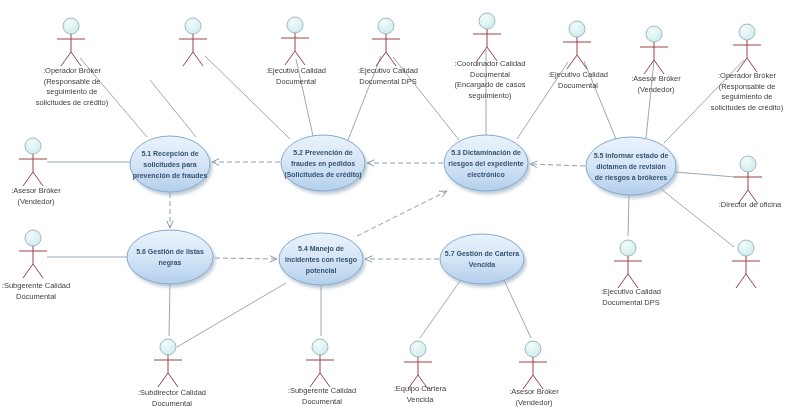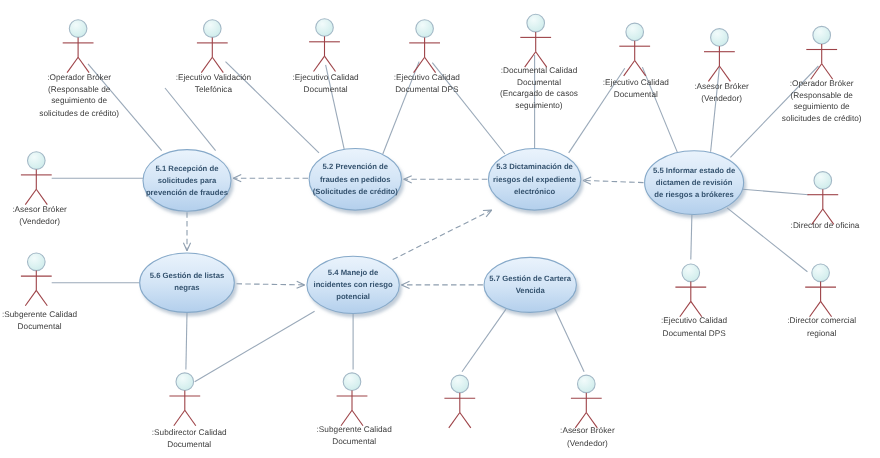--- a/index.html
+++ b/index.html
@@ -258,34 +258,30 @@
       <div class="uc-label" style="left: 427px; top: 234px; width: 110px; height: 50px;">
         <div class="">5.7 Gestión de Cartera</div>
         <div class="">Vencida</div>
       </div>
       <div class="actor-label" style="left: 10px; top: 66px; width: 124px;">
         <div class="">:Operador Bróker</div>
         <div class="">(Responsable de</div>
         <div class="">seguimiento de</div>
         <div class="">solicitudes de crédito)</div>
       </div>
-      <div class="actor-label" style="left: 139px; top: 66px; width: 110px;">
-        <div class="">:Ejecutivo Validación</div>
-        <div class="">Telefónica</div>
-      </div>
       <div class="actor-label" style="left: 241px; top: 66px; width: 110px;">
         <div class="">:Ejecutivo Calidad</div>
         <div class="">Documental</div>
       </div>
       <div class="actor-label" style="left: 333px; top: 66px; width: 110px;">
         <div class="">:Ejecutivo Calidad</div>
         <div class="">Documental DPS</div>
       </div>
       <div class="actor-label" style="left: 431px; top: 59px; width: 118px;">
-        <div class="">:Documental Calidad</div>
+        <div class="">:Coordinador Calidad</div>
         <div class="">Documental</div>
         <div class="">(Encargado de casos</div>
         <div class="">seguimiento)</div>
       </div>
       <div class="actor-label" style="left: 523px; top: 70px; width: 110px;">
         <div class="">:Ejecutivo Calidad</div>
         <div class="">Documental</div>
       </div>
       <div class="actor-label" style="left: 606px; top: 74px; width: 100px;">
         <div class="">:Asesor Bróker</div>
@@ -305,30 +301,30 @@
         <div class="">:Subgerente Calidad</div>
         <div class="">Documental</div>
       </div>
       <div class="actor-label" style="left: 702px; top: 200px; width: 96px;">
         <div class="">:Director de oficina</div>
       </div>
       <div class="actor-label" style="left: 576px; top: 287px; width: 110px;">
         <div class="">:Ejecutivo Calidad</div>
         <div class="">Documental DPS</div>
       </div>
-      <div class="actor-label" style="left: 695px; top: 287px; width: 104px;">
-        <div class="">:Director comercial</div>
-        <div class="">regional</div>
-      </div>
       <div class="actor-label" style="left: 114px; top: 388px; width: 116px;">
         <div class="">:Subdirector Calidad</div>
         <div class="">Documental</div>
       </div>
       <div class="actor-label" style="left: 267px; top: 386px; width: 110px;">
         <div class="">:Subgerente Calidad</div>
         <div class="">Documental</div>
+      </div>
+      <div class="actor-label" style="left: 370px; top: 384px; width: 100px;">
+        <div class="">:Equipo Cartera</div>
+        <div class="">Vencida</div>
       </div>
       <div class="actor-label" style="left: 484px; top: 387px; width: 100px;">
         <div class="">:Asesor Bróker</div>
         <div class="">(Vendedor)</div>
       </div>
     </div>
 </div>
 
 </body></html>

